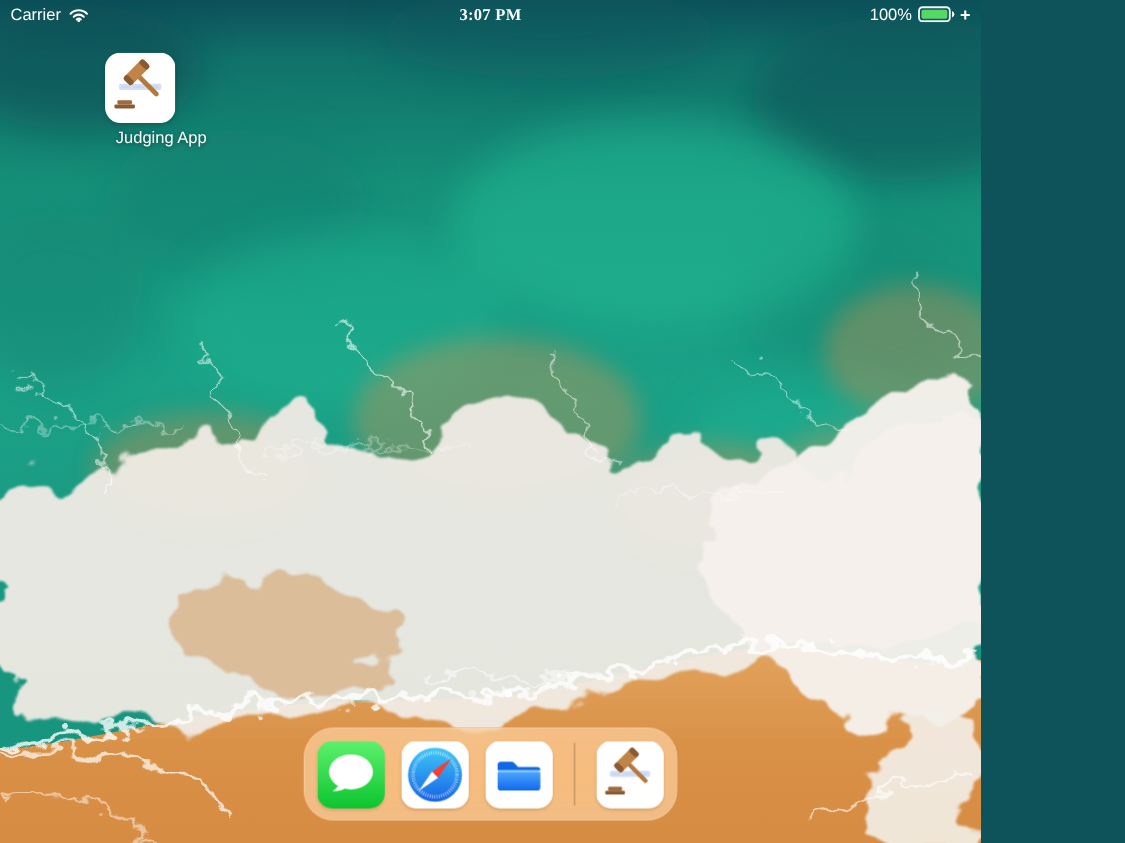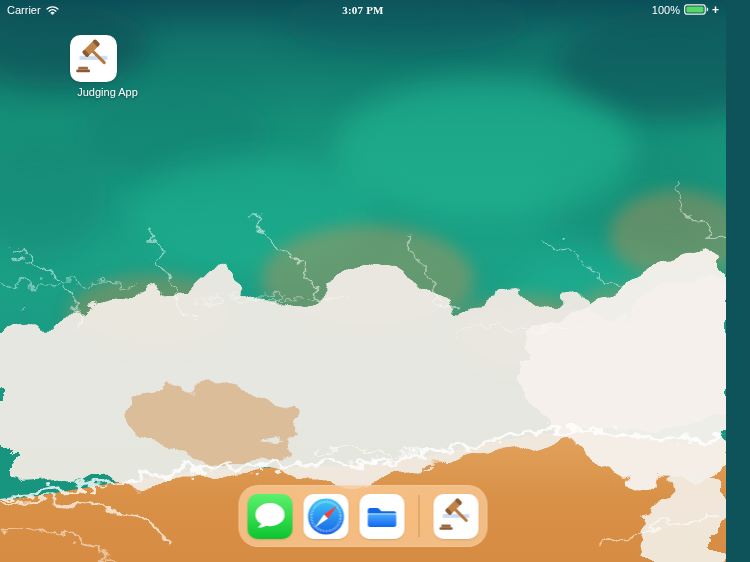--- a/index.html
+++ b/index.html
@@ -1,17 +1,17 @@
 <!DOCTYPE html>
 <html><head>
 <meta charset="utf-8">
 <style>
   html,body{margin:0;padding:0;width:750px;height:562px;overflow:hidden;
     font-family:"Liberation Sans",sans-serif;background:#0d5359;}
-  .screen{position:absolute;inset:0;width:726px;height:562px;overflow:hidden;}
+  .screen{position:absolute;inset:0;width:654px;height:562px;overflow:hidden;}
   #wallpaper{position:absolute;inset:0;width:100%;height:100%;display:block;}
 
   
   .status-bar{position:absolute;top:0;left:0;right:0;height:20px;z-index:20;
     display:flex;align-items:center;padding:0 7px;color:#fff;font-size:11px;}
   .sb-left{display:flex;align-items:center;gap:5px;}
   .sb-center{position:absolute;left:50%;transform:translateX(-50%);font-weight:bold;letter-spacing:.2px;font-family:Liberation Serif, serif;}
   .sb-right{margin-left:auto;display:flex;align-items:flex-start;gap:4px;}
   .sb-plus{font-size:12px;font-weight:bold;line-height:1;margin-left:-1px;}
   .wifi-svg{width:13px;height:10px;display:block;}

